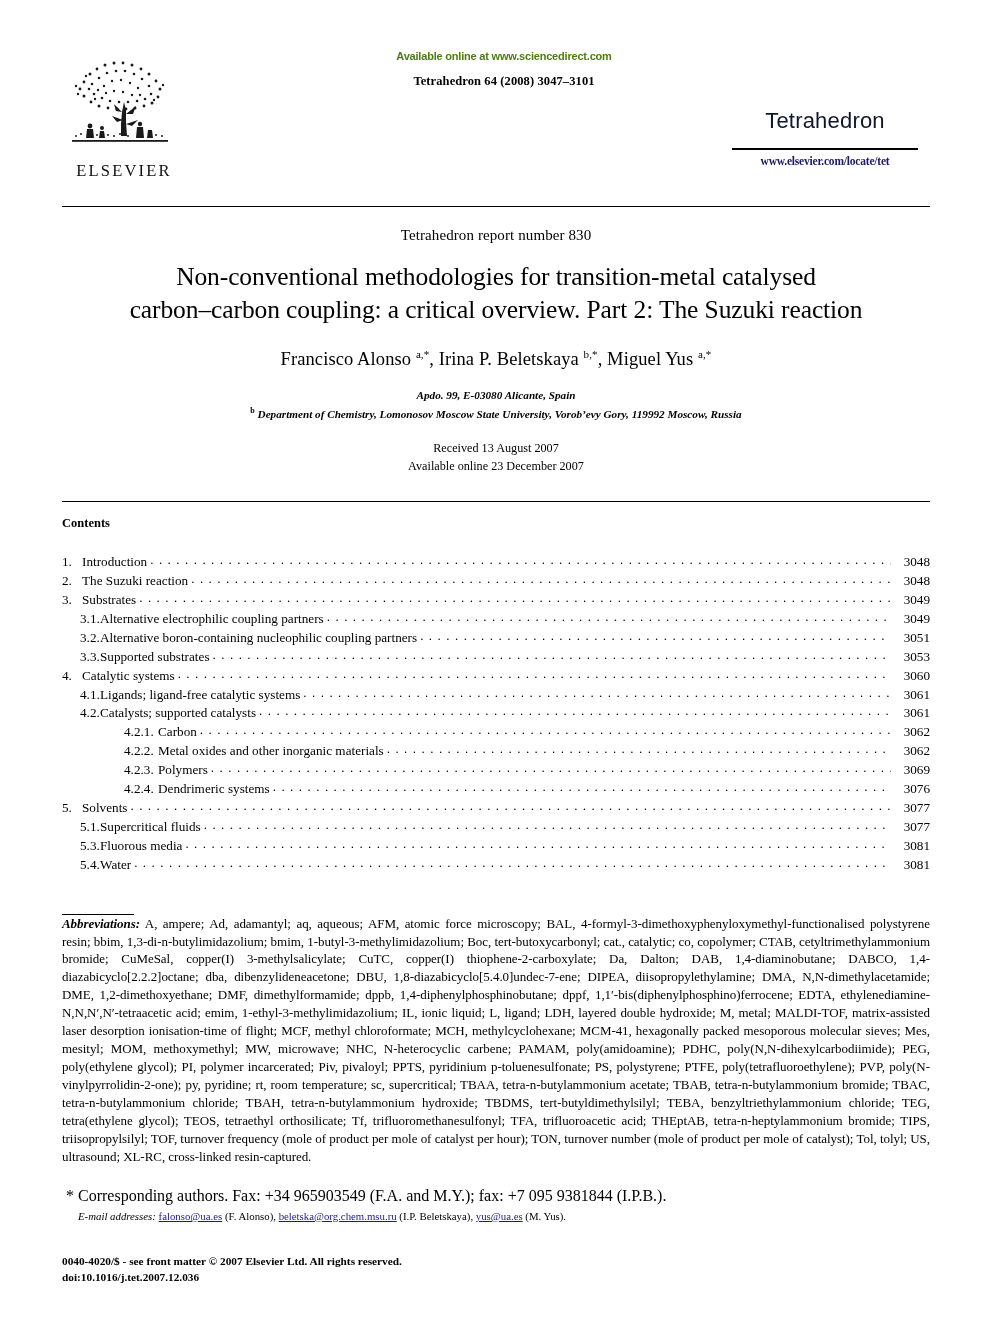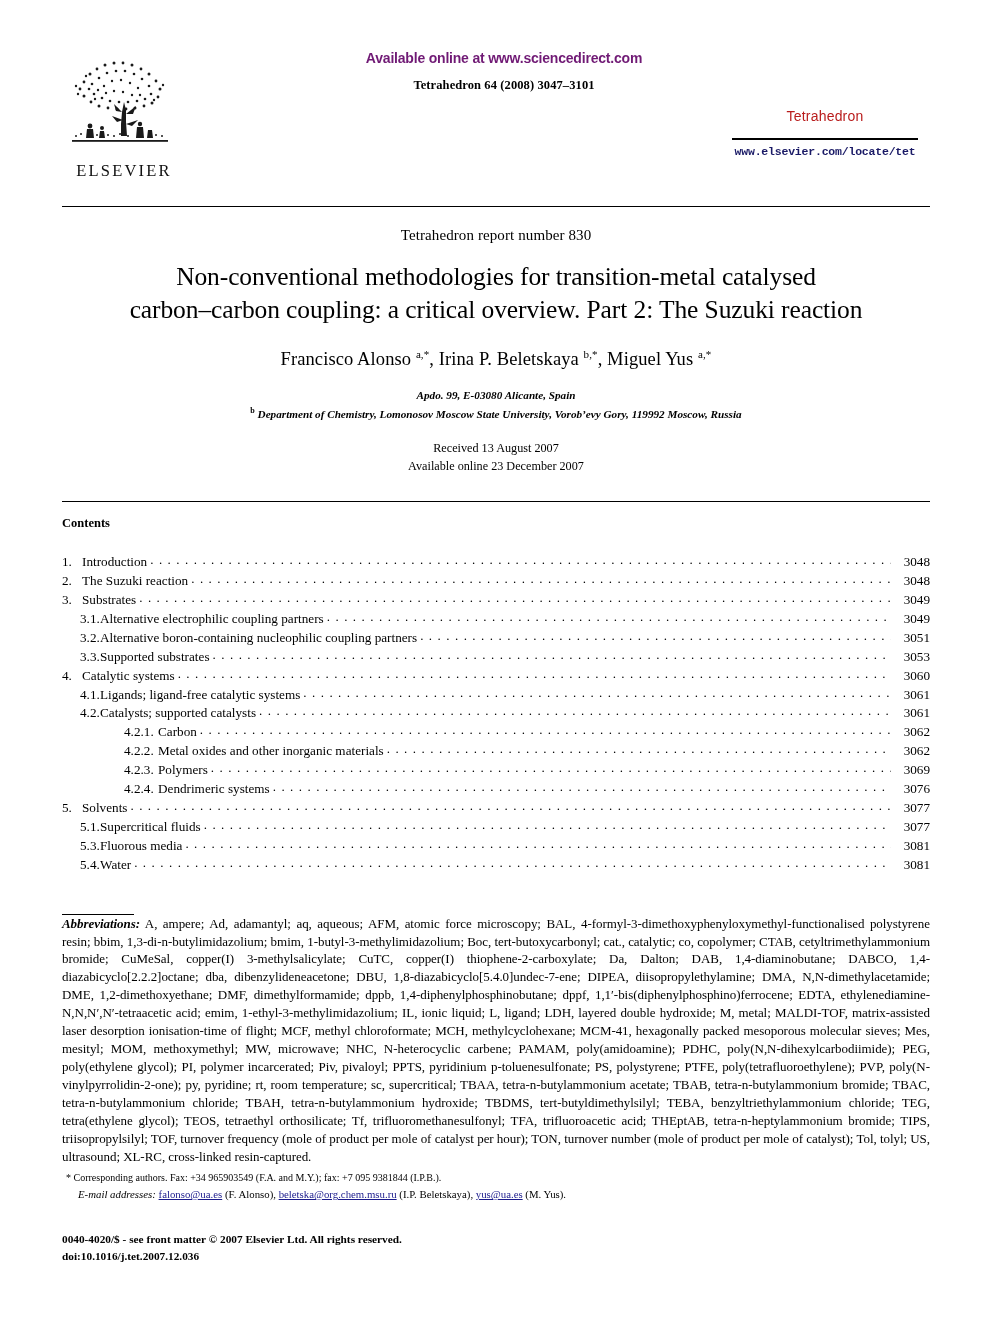--- a/index.html
+++ b/index.html
@@ -50,23 +50,23 @@
   }
   .sd-block {
     position: absolute;
     left: 232px;
     top: 0;
     width: 420px;
     text-align: center;
   }
   .avail-line {
     font-family: "Liberation Sans", sans-serif;
-    font-size: 14px;
+    font-size: 11px;
     font-weight: 600;
-    color: #701a75;
+    color: #4d7c0f;
     letter-spacing: -0.2px;
   }
   .sd-logo-row {
     display: flex;
     align-items: center;
     justify-content: center;
     margin-top: 6px;
     height: 44px;
   }
   .sd-dots { width: 54px; height: 40px; margin-right: 2px; }
@@ -87,31 +87,31 @@
   }
   .right-brand {
     position: absolute;
     right: 0px;
     top: 58px;
     width: 210px;
     text-align: center;
   }
   .brand-name {
     font-family: "Liberation Sans", sans-serif;
-    font-size: 14px;
-    color: #b91c1c;
+    font-size: 22px;
+    color: #0f172a;
     letter-spacing: 0.2px;
   }
   .brand-rule {
     border: none;
     border-top: 2.5px solid #000;
     margin: 14px 12px 5px 12px;
   }
   .brand-url {
-    font-family: Liberation Mono, monospace;
+    font-family: Liberation Serif, serif;
     font-weight: bold;
     font-size: 11.5px;
     color: #1a1a66;
     letter-spacing: -0.2px;
   }
 
   .rule-thin {
     border: none;
     border-top: 1px solid #000;
     margin: 6px 0 0 0;
@@ -207,23 +207,23 @@
     margin: 40px 0 0 0;
   }
   .abbrev {
     font-size: 13px;
     line-height: 1.38;
     text-align: justify;
     letter-spacing: -0.05px;
   }
   .abbrev .lead { font-style: italic; font-weight: bold; }
   .corr {
-    font-size: 10px;
+    font-size: 16px;
     line-height: 1.45;
-    margin-top: 5px;
+    margin-top: 18px;
     padding-left: 12px;
     text-indent: -8px;
   }
   .emails {
     font-size: 10.8px;
     line-height: 1.45;
     margin-top: 2px;
     padding-left: 16px;
   }
   .emails .lbl { font-style: italic; }

